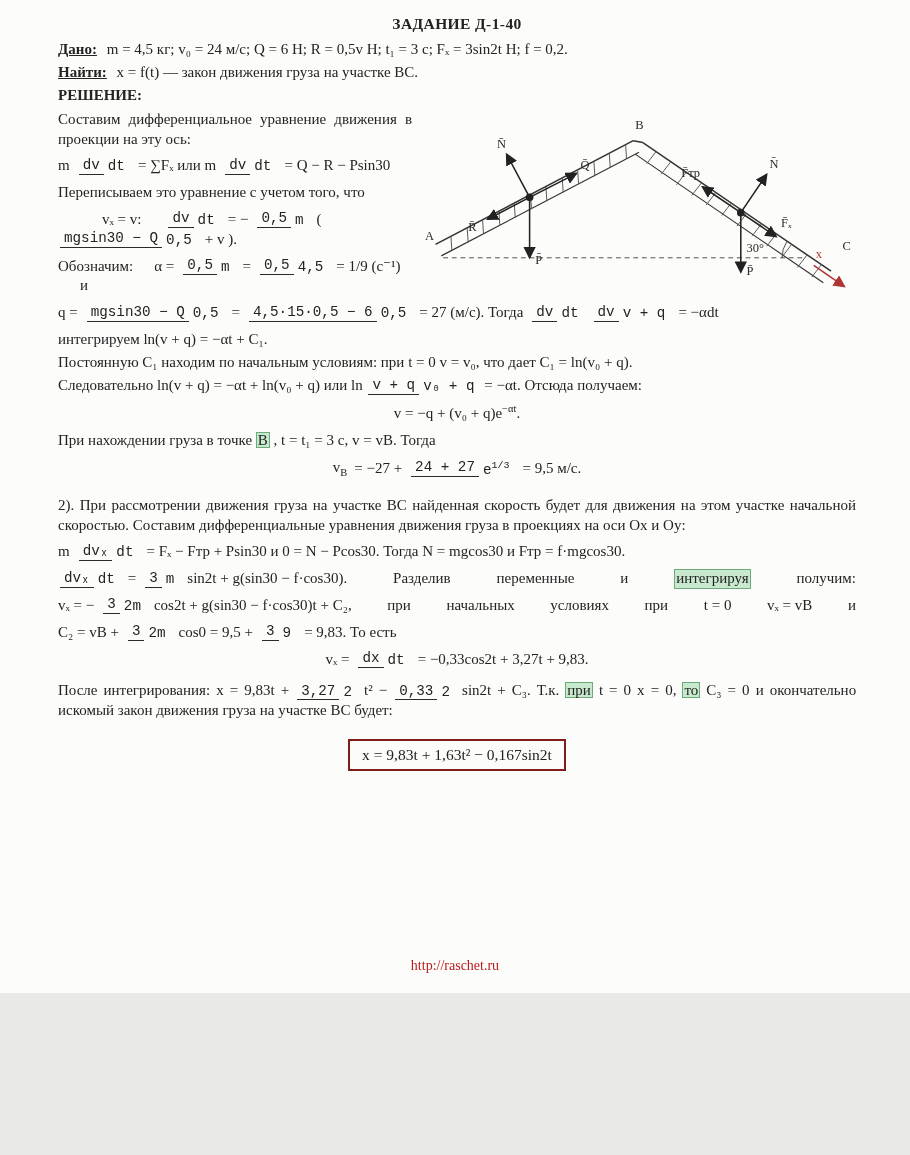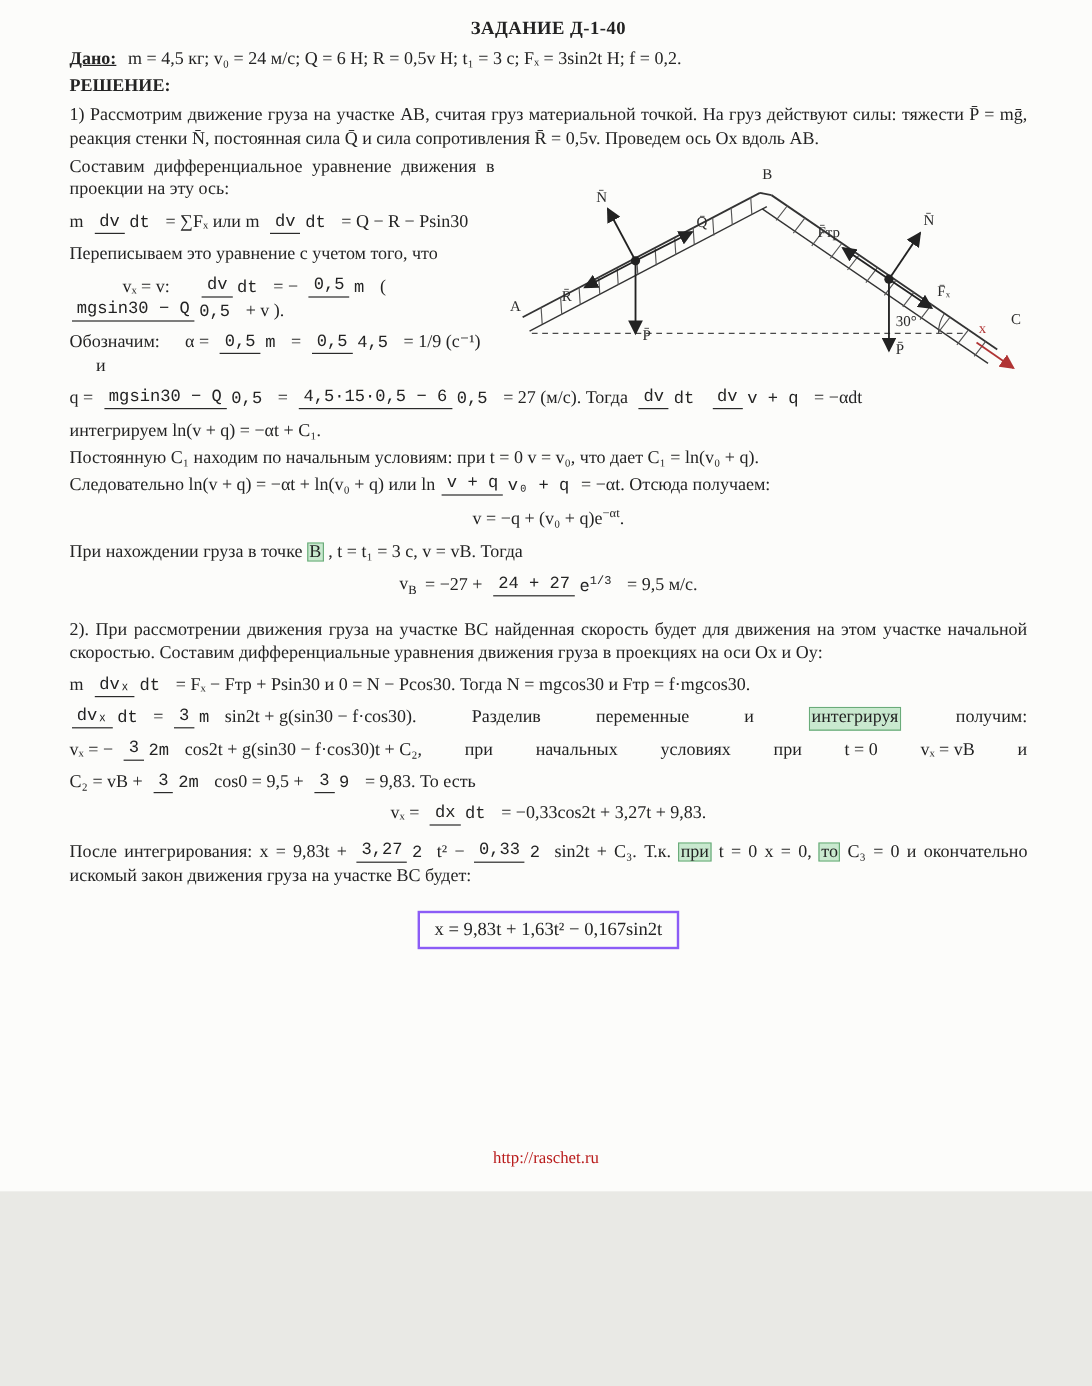--- a/index.html
+++ b/index.html
@@ -18,43 +18,46 @@
   .eqrow{display:flex;align-items:center;flex-wrap:wrap;column-gap:7px;margin:7px 0;}
   .eqrow.center{justify-content:center;}
   .eqrow.spread{justify-content:space-between;}
   .eqrow.clear{clear:both;}
   .frac{display:inline-flex;align-items:center;vertical-align:middle;line-height:1.05;margin:0 2px;font-family:Liberation Mono, monospace;}
   .frac .num{padding:0 4px 1px 4px;border-bottom:1px solid #2a2a2a;font-size:.95em;white-space:nowrap;}
   .frac .den{padding:1px 4px 0 4px;font-size:.95em;white-space:nowrap;}
   sub{font-size:.7em;} sup{font-size:.7em;}
   .hl{background:#c9e9cf;box-shadow:inset 0 0 0 1px #6aab79;padding:0 2px;}
   .boxwrap{text-align:center;margin-top:18px;clear:both;}
-  .box{display:inline-block;border:2px solid #8b5cf6;padding:4px 12px;font-size:15.5px;}
+  .box{display:inline-block;border:2px solid #7f1d1d;padding:4px 12px;font-size:15.5px;}
   .footer{position:absolute;left:0;right:0;bottom:18px;text-align:center;color:#b91c1c;font-size:14px;}
   .p5{margin-top:16px;}
   svg text{font-family:"Liberation Serif","DejaVu Serif",serif;font-size:13px;fill:#2a2a2a;}
   svg text.red{fill:#b03434;}
   .ws{white-space:nowrap;}
 </style>
 </head>
 <body>
 
 <div class="page">
 
   <div class="title">ЗАДАНИЕ Д-1-40</div>
 
   <p>
     <span class="lbl">Дано:</span>
     <span>m = 4,5 кг;  v₀ = 24 м/с;  Q = 6 Н;  R = 0,5v Н;  t₁ = 3 с;  Fₓ = 3sin2t Н;  f = 0,2.</span>
   </p>
 
+  <p>
+    <span class="lbl">Найти:</span>
+    <span>x = f(t) — закон движения груза на участке BC.</span>
+  </p>
 
   <div class="sol">РЕШЕНИЕ:</div>
 
-  <p>1) Рассмотрим движение груза на участке AB, считая груз материальной точкой. На груз действуют силы: тяжести P̄ = mḡ, реакция стенки N̄, постоянная сила Q̄ и сила сопротивления R̄ = 0,5v. Проведем ось Ox вдоль AB.</p>
 
   <div class="fig">
     <svg viewBox="0 0 450 190" width="432" height="186">
       <defs>
         <marker id="ah" markerWidth="9" markerHeight="8" refX="7" refY="4" orient="auto">
           <path d="M0,0 L8,4 L0,8 z" fill="#222"></path>
         </marker>
         <marker id="ahr" markerWidth="9" markerHeight="8" refX="7" refY="4" orient="auto">
           <path d="M0,0 L8,4 L0,8 z" fill="#b03434"></path>
         </marker>

